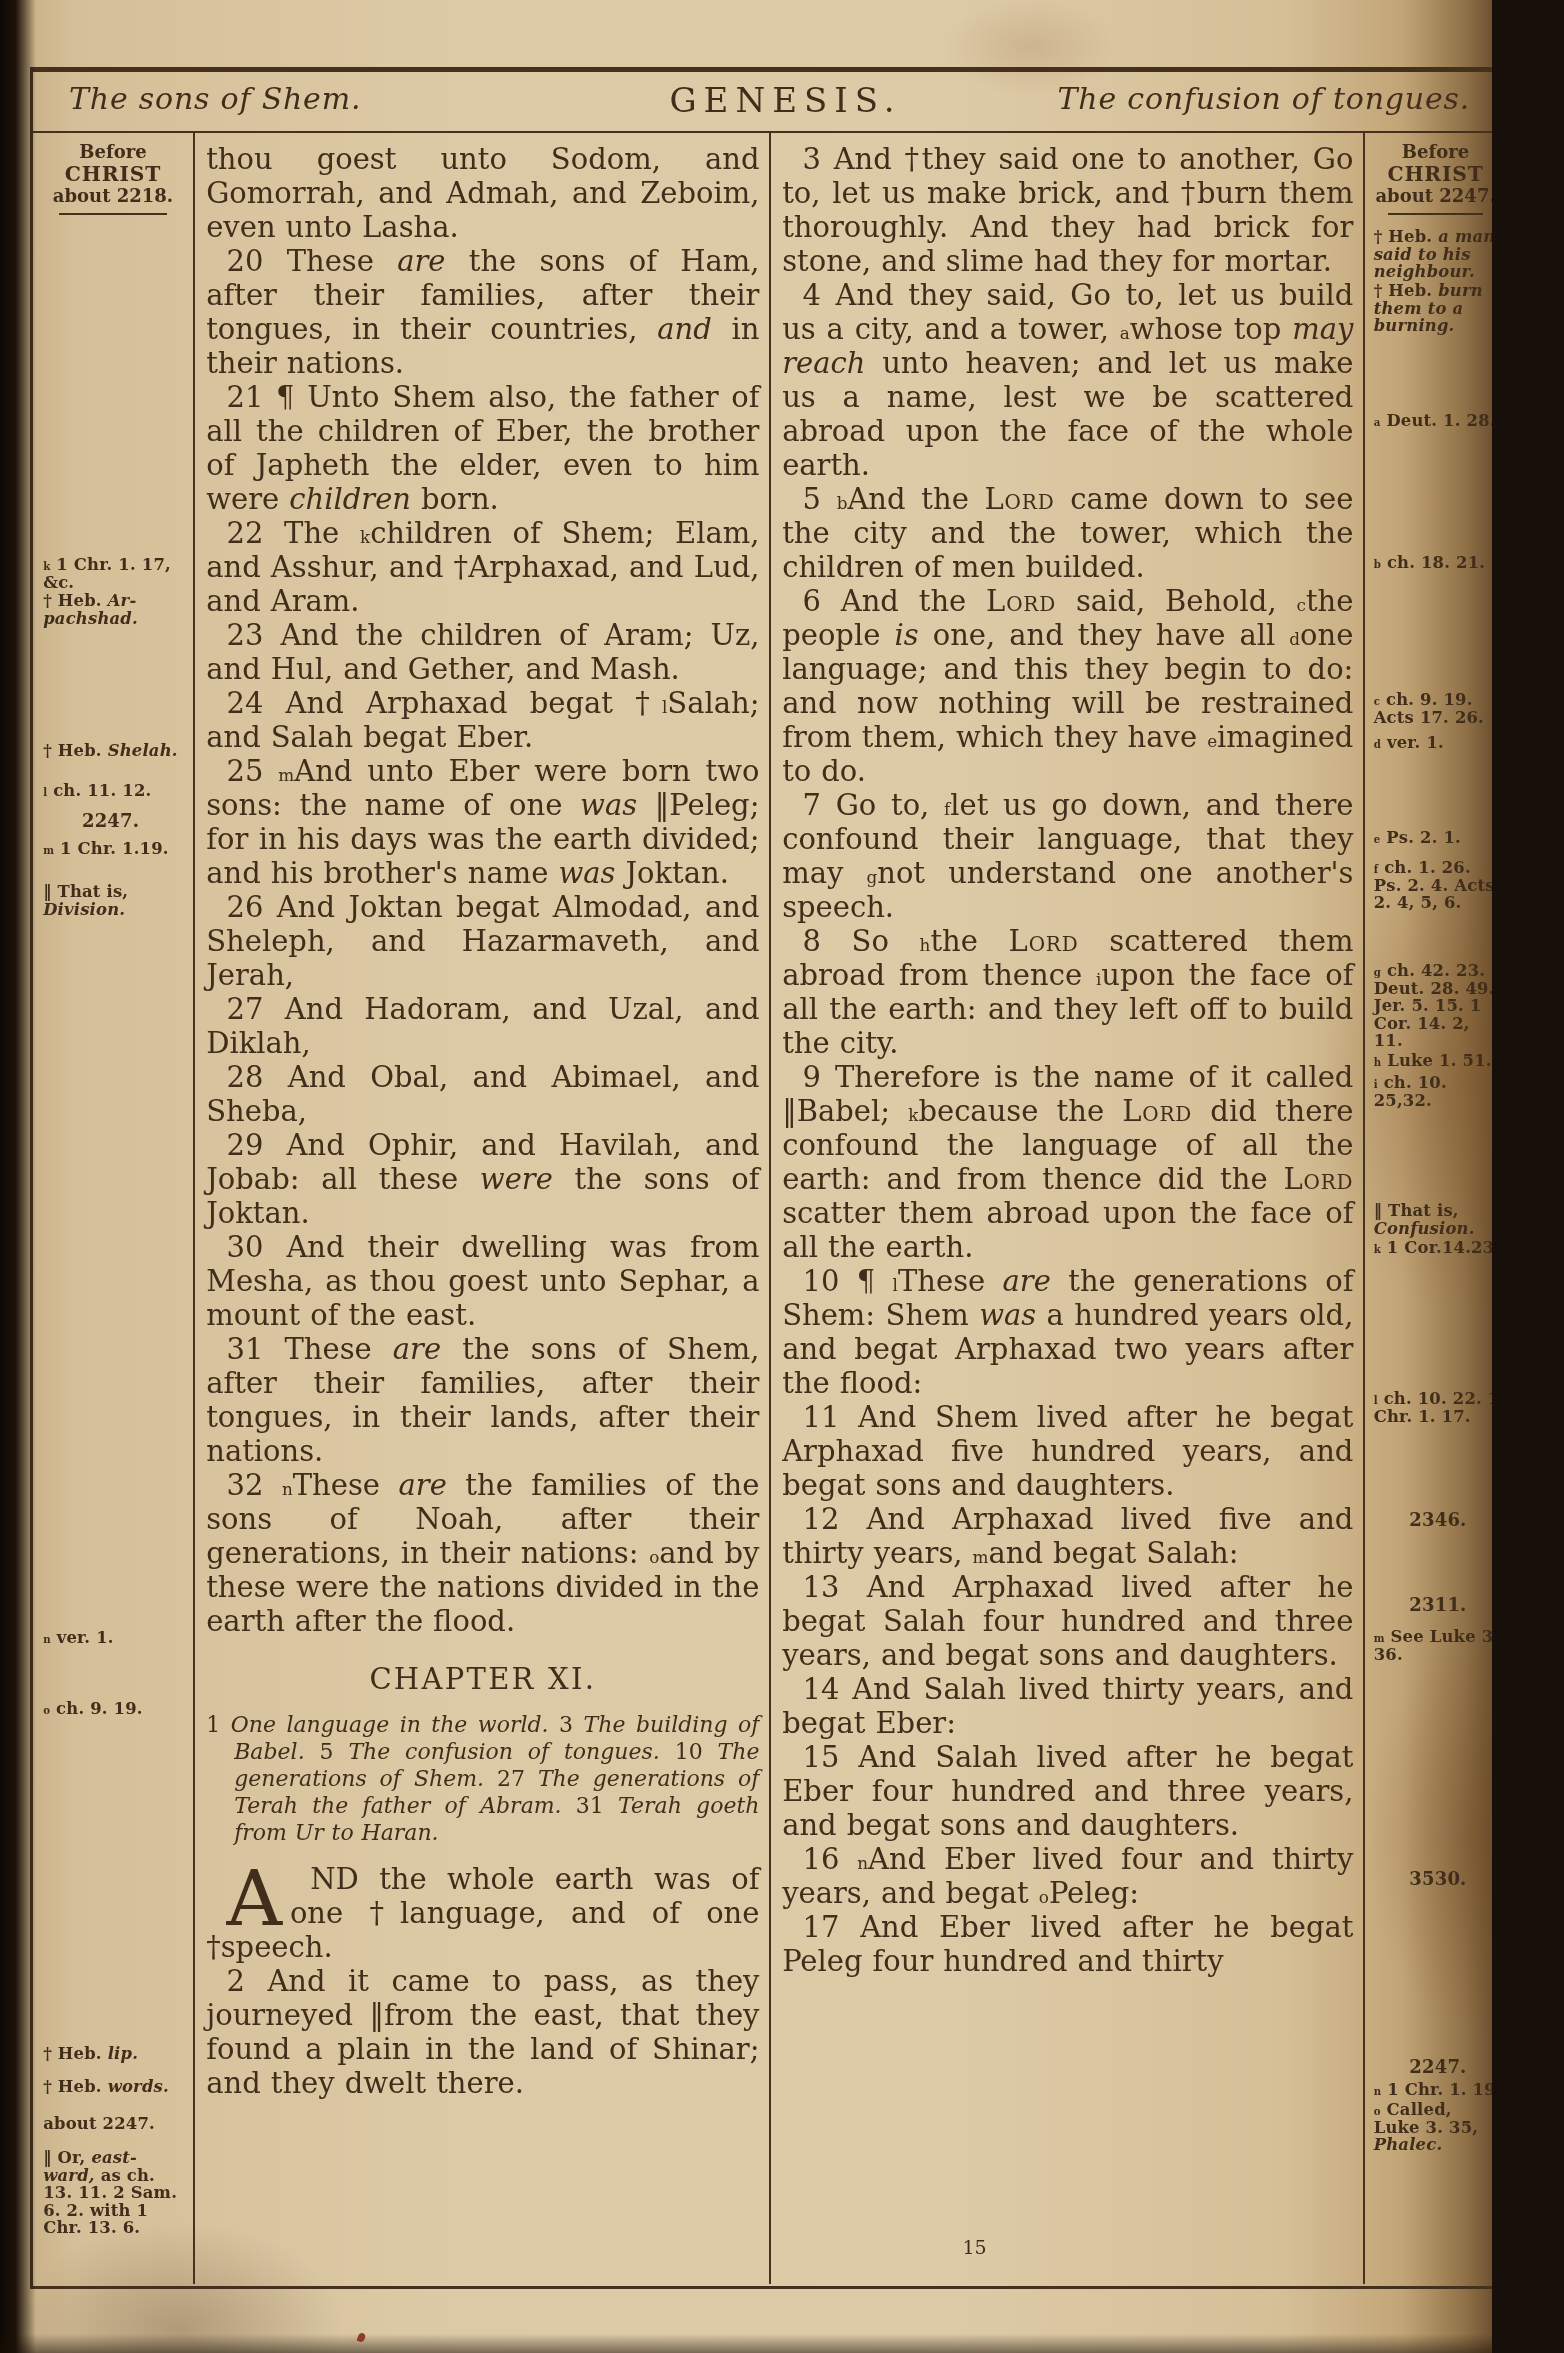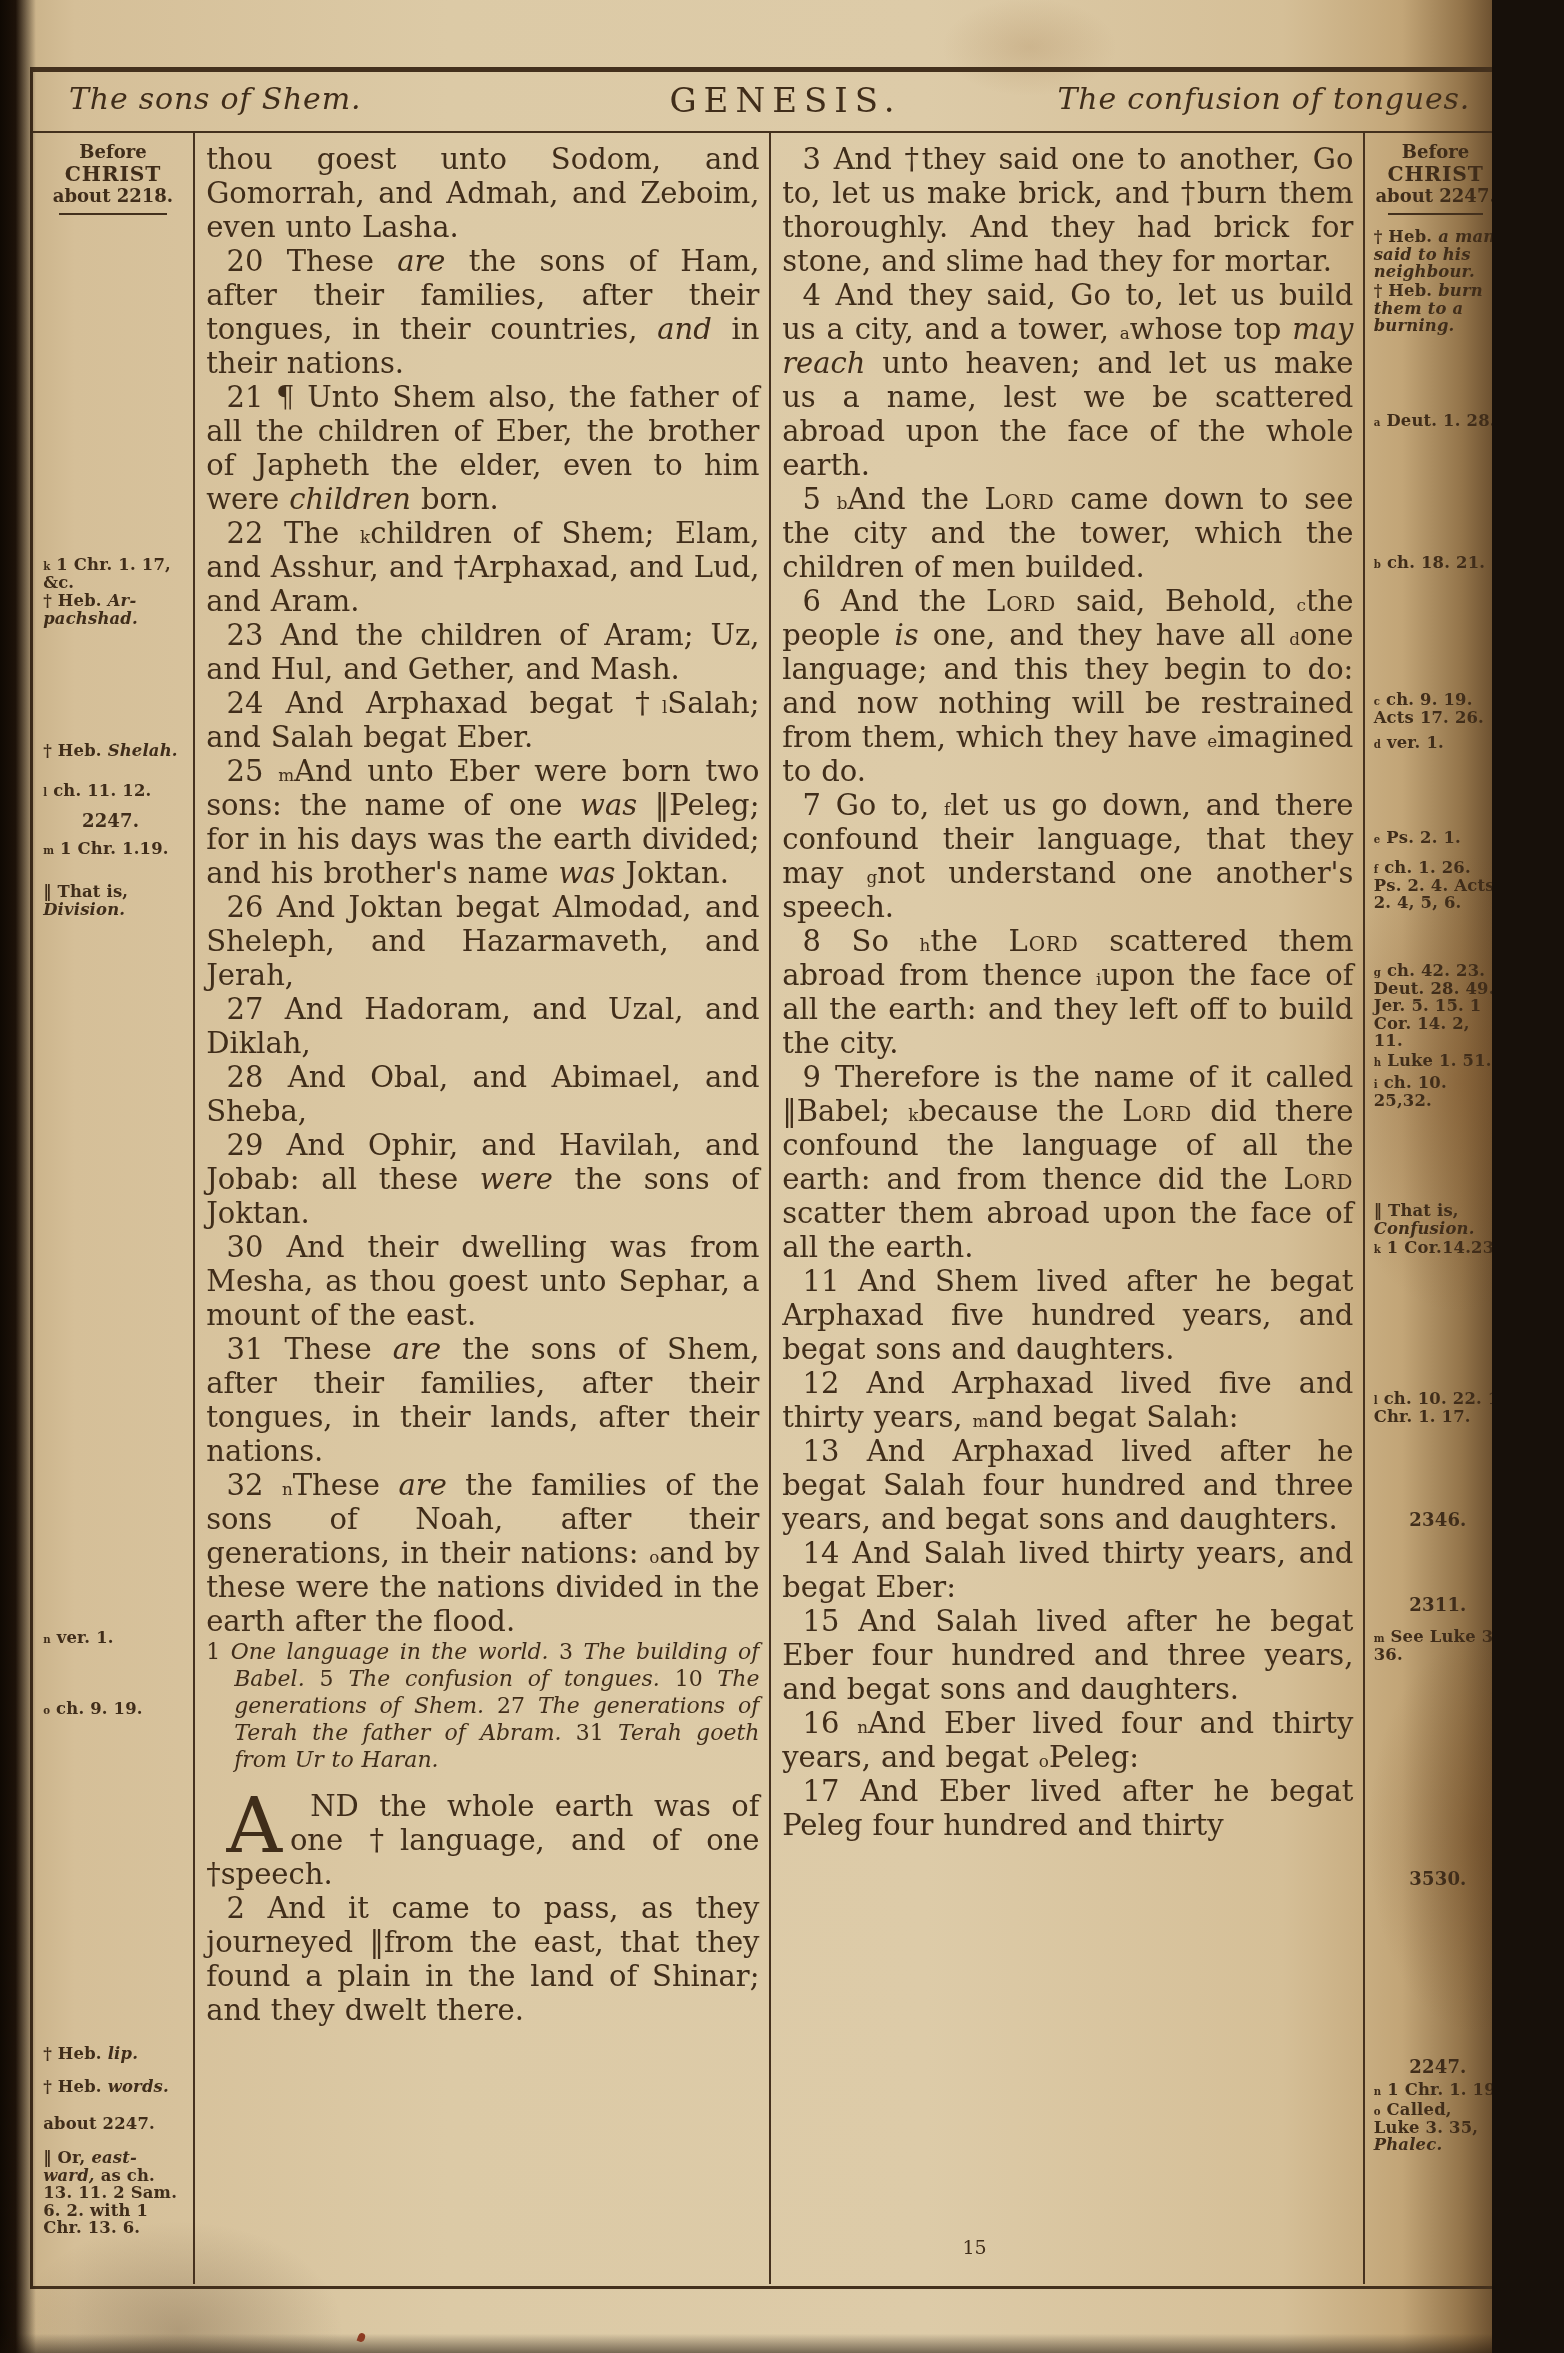--- a/index.html
+++ b/index.html
@@ -101,33 +101,35 @@
           <p class="verse">23 And the children of Aram; Uz, and Hul, and Gether, and Mash.</p>
           <p class="verse">24 And Arphaxad begat †<sup>l</sup>Salah; and Salah begat Eber.</p>
           <p class="verse">25 <sup>m</sup>And unto Eber were born two sons: the name of one <i>was</i> ‖Peleg; for in his days was the earth divided; and his brother's name <i>was</i> Joktan.</p>
           <p class="verse">26 And Joktan begat Almodad, and Sheleph, and Hazarmaveth, and Jerah,</p>
           <p class="verse">27 And Hadoram, and Uzal, and Diklah,</p>
           <p class="verse">28 And Obal, and Abimael, and Sheba,</p>
           <p class="verse">29 And Ophir, and Havilah, and Jobab: all these <i>were</i> the sons of Joktan.</p>
           <p class="verse">30 And their dwelling was from Mesha, as thou goest unto Sephar, a mount of the east.</p>
           <p class="verse">31 These <i>are</i> the sons of Shem, after their families, after their tongues, in their lands, after their nations.</p>
           <p class="verse">32 <sup>n</sup>These <i>are</i> the families of the sons of Noah, after their generations, in their nations: <sup>o</sup>and by these were the nations divided in the earth after the flood.</p>
+          <h3 class="chapter">CHAPTER XI.</h3>
           <p class="summary">1 <i>One language in the world.</i> 3 <i>The building of Babel.</i> 5 <i>The confusion of tongues.</i> 10 <i>The generations of Shem.</i> 27 <i>The generations of Terah the father of Abram.</i> 31 <i>Terah goeth from Ur to Haran.</i></p>
           <p class="verse"><span class="dropcap">A</span>ND the whole earth was of one †language, and of one †speech.</p>
           <p class="verse">2 And it came to pass, as they journeyed ‖from the east, that they found a plain in the land of Shinar; and they dwelt there.</p>
         </div>
       <div class="vr"></div>
       <div class="tcol right" id="rcol">
           <p class="verse">3 And †they said one to another, Go to, let us make brick, and †burn them thoroughly. And they had brick for stone, and slime had they for mortar.</p>
           <p class="verse">4 And they said, Go to, let us build us a city, and a tower, <sup>a</sup>whose top <i>may reach</i> unto heaven; and let us make us a name, lest we be scattered abroad upon the face of the whole earth.</p>
           <p class="verse">5 <sup>b</sup>And the <span class="sc">Lord</span> came down to see the city and the tower, which the children of men builded.</p>
           <p class="verse">6 And the <span class="sc">Lord</span> said, Behold, <sup>c</sup>the people <i>is</i> one, and they have all <sup>d</sup>one language; and this they begin to do: and now nothing will be restrained from them, which they have <sup>e</sup>imagined to do.</p>
           <p class="verse">7 Go to, <sup>f</sup>let us go down, and there confound their language, that they may <sup>g</sup>not understand one another's speech.</p>
           <p class="verse">8 So <sup>h</sup>the <span class="sc">Lord</span> scattered them abroad from thence <sup>i</sup>upon the face of all the earth: and they left off to build the city.</p>
           <p class="verse">9 Therefore is the name of it called ‖Babel; <sup>k</sup>because the <span class="sc">Lord</span> did there confound the language of all the earth: and from thence did the <span class="sc">Lord</span> scatter them abroad upon the face of all the earth.</p>
+          <p class="verse">10 ¶ <sup>l</sup>These <i>are</i> the generations of Shem: Shem <i>was</i> a hundred years old, and begat Arphaxad two years after the flood:</p>
           <p class="verse">11 And Shem lived after he begat Arphaxad five hundred years, and begat sons and daughters.</p>
           <p class="verse">12 And Arphaxad lived five and thirty years, <sup>m</sup>and begat Salah:</p>
           <p class="verse">13 And Arphaxad lived after he begat Salah four hundred and three years, and begat sons and daughters.</p>
           <p class="verse">14 And Salah lived thirty years, and begat Eber:</p>
           <p class="verse">15 And Salah lived after he begat Eber four hundred and three years, and begat sons and daughters.</p>
           <p class="verse">16 <sup>n</sup>And Eber lived four and thirty years, and begat <sup>o</sup>Peleg:</p>
           <p class="verse">17 And Eber lived after he begat Peleg four hundred and thirty</p>
         </div>
       <div class="vr"></div>
       <div class="mcol right" id="rmargin">

